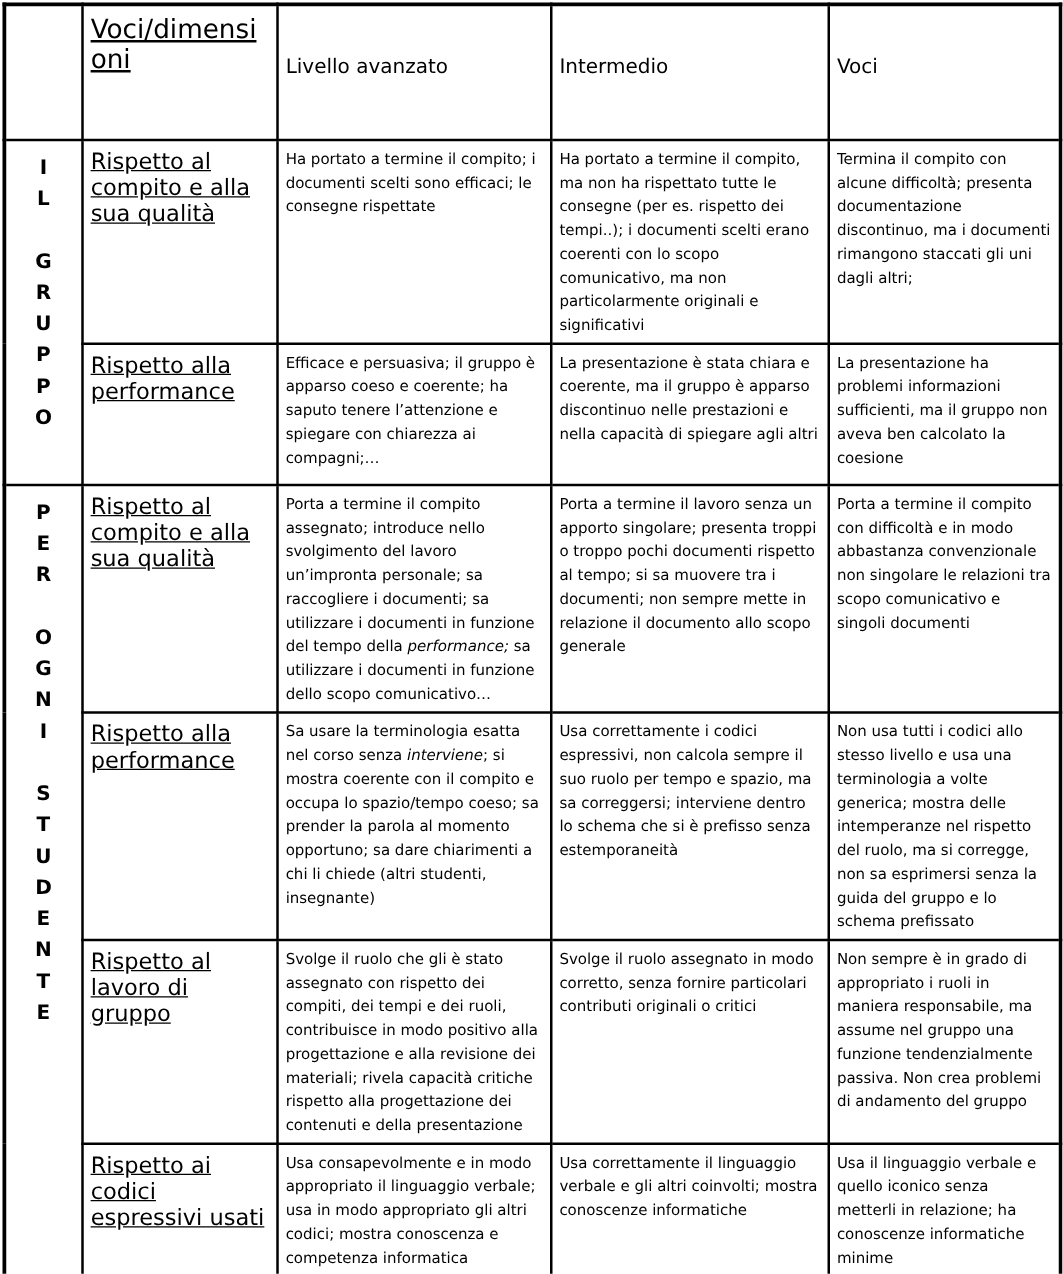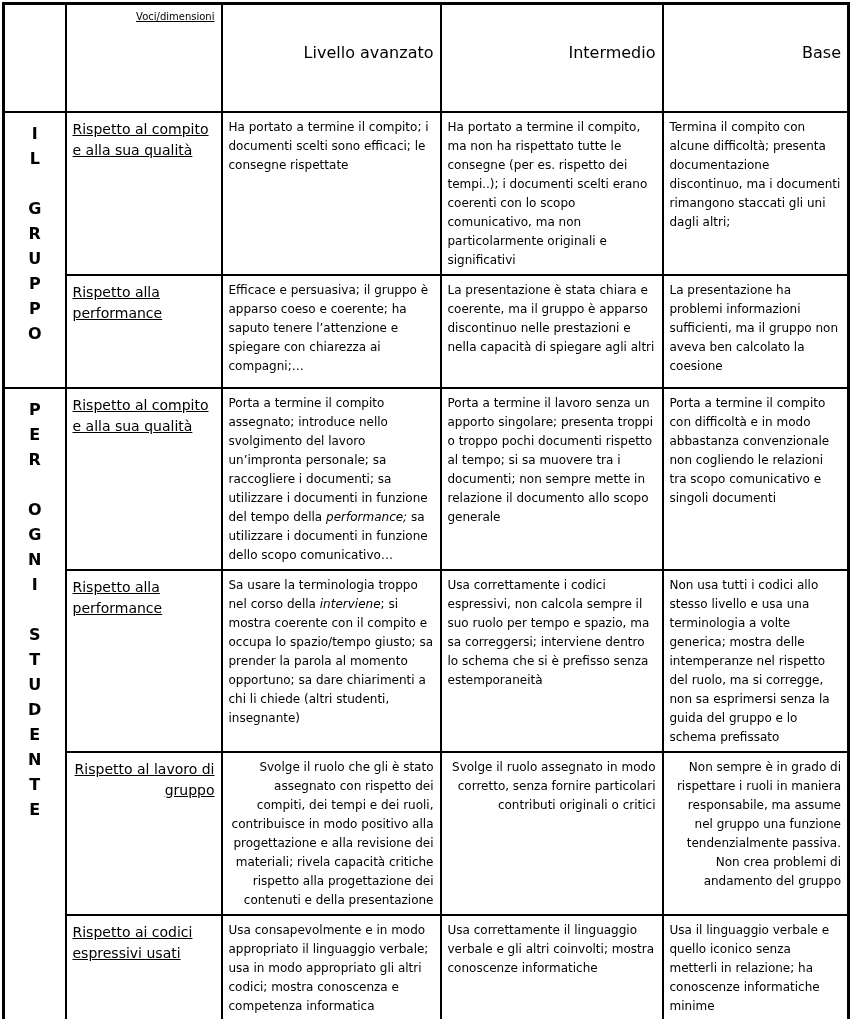--- a/index.html
+++ b/index.html
@@ -22,63 +22,62 @@
   td {
     border: 2px solid #000000;
     vertical-align: top;
     padding: 4px 6px;
     overflow: hidden;
     word-wrap: break-word;
   }
   
   td.corner { }
   td.voci {
-    font-size: 10px;
+    font-size: 21px;
     padding-top: 6px;
-    text-align: right;
   }
   td.level {
     vertical-align: middle;
-    text-align: right;
+    text-align: left;
     font-size: 16px;
     padding-bottom: 14px;
   }
   .u { text-decoration: underline; }
   
   td.sec {
     padding: 8px 0 0 0;
     text-align: center;
   }
   td.sec .letter {
     display: block;
     line-height: 25px;
     font-size: 16px;
     font-weight: bold;
     text-align: center;
   }
   
   td.crit {
-    font-size: 14px;
+    font-size: 18px;
     line-height: 21px;
     padding-top: 6px;
   }
   
   td.body {
     font-size: 12px;
     line-height: 19px;
     padding-top: 5px;
   }
   td.body .it { font-style: italic; }
   
   tr.r0 { height: 108px; }
   tr.r1 { height: 149px; }
   tr.r2 { height: 113px; }
   tr.r3 { height: 175px; }
   tr.r4 { height: 170px; }
-  tr.r5 { height: 160px; text-align: right; }
+  tr.r5 { height: 160px; }
   tr.r6 { height: 106px; }
 </style>
 </head>
 <body>
 
 <table class="rubric">
   <colgroup>
     <col style="width:62px">
     <col style="width:156px">
     <col style="width:219px">
@@ -87,21 +86,21 @@
   </colgroup>
 
   <tbody>
       <tr class="r0">
     <td class="corner"></td>
     <td class="voci">
       <span class="u">Voci/dimensioni</span>
     </td>
     <td class="level">Livello avanzato</td>
     <td class="level">Intermedio</td>
-    <td class="level">Base</td>
+    <td class="level">Voci</td>
   </tr>
 
   <tr class="r1">
     <td class="sec" rowspan="2">
           <div class="letter">I</div>
           <div class="letter">L</div>
           <div class="letter">&nbsp;</div>
           <div class="letter">G</div>
           <div class="letter">R</div>
           <div class="letter">U</div>
@@ -143,37 +142,37 @@
           <div class="letter">E</div>
           <div class="letter">N</div>
           <div class="letter">T</div>
           <div class="letter">E</div>
         </td>
     <td class="crit">
       <span class="u">Rispetto al compito e alla sua qualità</span>
     </td>
     <td class="body"><span>Porta a termine il compito assegnato; introduce nello svolgimento del lavoro un’impronta personale; sa raccogliere i documenti; sa utilizzare i  documenti in funzione del tempo della </span><span class="it">performance;</span><span> sa utilizzare i documenti in funzione dello scopo comunicativo…</span></td>
     <td class="body"><span>Porta a termine il lavoro senza un apporto singolare; presenta troppi o troppo pochi documenti rispetto al tempo; si sa muovere tra i documenti; non sempre mette in relazione il documento allo scopo generale</span></td>
-    <td class="body"><span>Porta a termine il compito con difficoltà e in modo abbastanza convenzionale non cogliendo le relazioni tra scopo comunicativo e singoli documenti</span></td>
+    <td class="body"><span>Porta a termine il compito con difficoltà e in modo abbastanza convenzionale non singolare le relazioni tra scopo comunicativo e singoli documenti</span></td>
   </tr>
   <tr class="r4">
     <td class="crit">
       <span class="u">Rispetto alla performance</span>
     </td>
-    <td class="body"><span>Sa usare la terminologia troppo nel corso della </span><span class="it">interviene</span><span>; si mostra coerente con il compito e occupa lo spazio/tempo giusto; sa prender la parola al momento opportuno; sa dare chiarimenti a chi li chiede (altri studenti, insegnante)</span></td>
+    <td class="body"><span>Sa usare la terminologia esatta nel corso senza </span><span class="it">interviene</span><span>; si mostra coerente con il compito e occupa lo spazio/tempo coeso; sa prender la parola al momento opportuno; sa dare chiarimenti a chi li chiede (altri studenti, insegnante)</span></td>
     <td class="body"><span>Usa correttamente i codici espressivi, non calcola sempre il suo ruolo per tempo e spazio, ma sa correggersi; interviene dentro lo schema che si è prefisso senza estemporaneità</span></td>
     <td class="body"><span>Non usa tutti i codici allo stesso livello e usa una terminologia a volte generica; mostra delle intemperanze nel rispetto del ruolo, ma si corregge, non sa esprimersi senza la guida del gruppo e lo schema prefissato</span></td>
   </tr>
   <tr class="r5">
     <td class="crit">
       <span class="u">Rispetto al lavoro di gruppo</span>
     </td>
     <td class="body"><span>Svolge il ruolo che gli è stato assegnato con rispetto dei compiti, dei tempi e dei ruoli, contribuisce in modo positivo alla progettazione e alla revisione dei materiali; rivela capacità critiche rispetto alla progettazione dei contenuti e della presentazione</span></td>
     <td class="body"><span>Svolge il ruolo assegnato in modo corretto, senza fornire particolari contributi originali o critici</span></td>
-    <td class="body"><span>Non sempre è in grado di rispettare i ruoli in maniera responsabile, ma assume nel gruppo una funzione tendenzialmente passiva. Non crea problemi di andamento del gruppo</span></td>
+    <td class="body"><span>Non sempre è in grado di appropriato i ruoli in maniera responsabile, ma assume nel gruppo una funzione tendenzialmente passiva. Non crea problemi di andamento del gruppo</span></td>
   </tr>
   <tr class="r6">
     <td class="crit">
       <span class="u">Rispetto ai codici espressivi usati</span>
     </td>
     <td class="body"><span>Usa consapevolmente e in modo appropriato il linguaggio verbale; usa in modo appropriato gli altri codici; mostra conoscenza e competenza informatica</span></td>
     <td class="body"><span>Usa correttamente il linguaggio verbale e gli altri coinvolti; mostra conoscenze informatiche</span></td>
     <td class="body"><span>Usa il linguaggio verbale e quello iconico senza metterli in relazione; ha conoscenze informatiche minime</span></td>
   </tr>
 </tbody>

